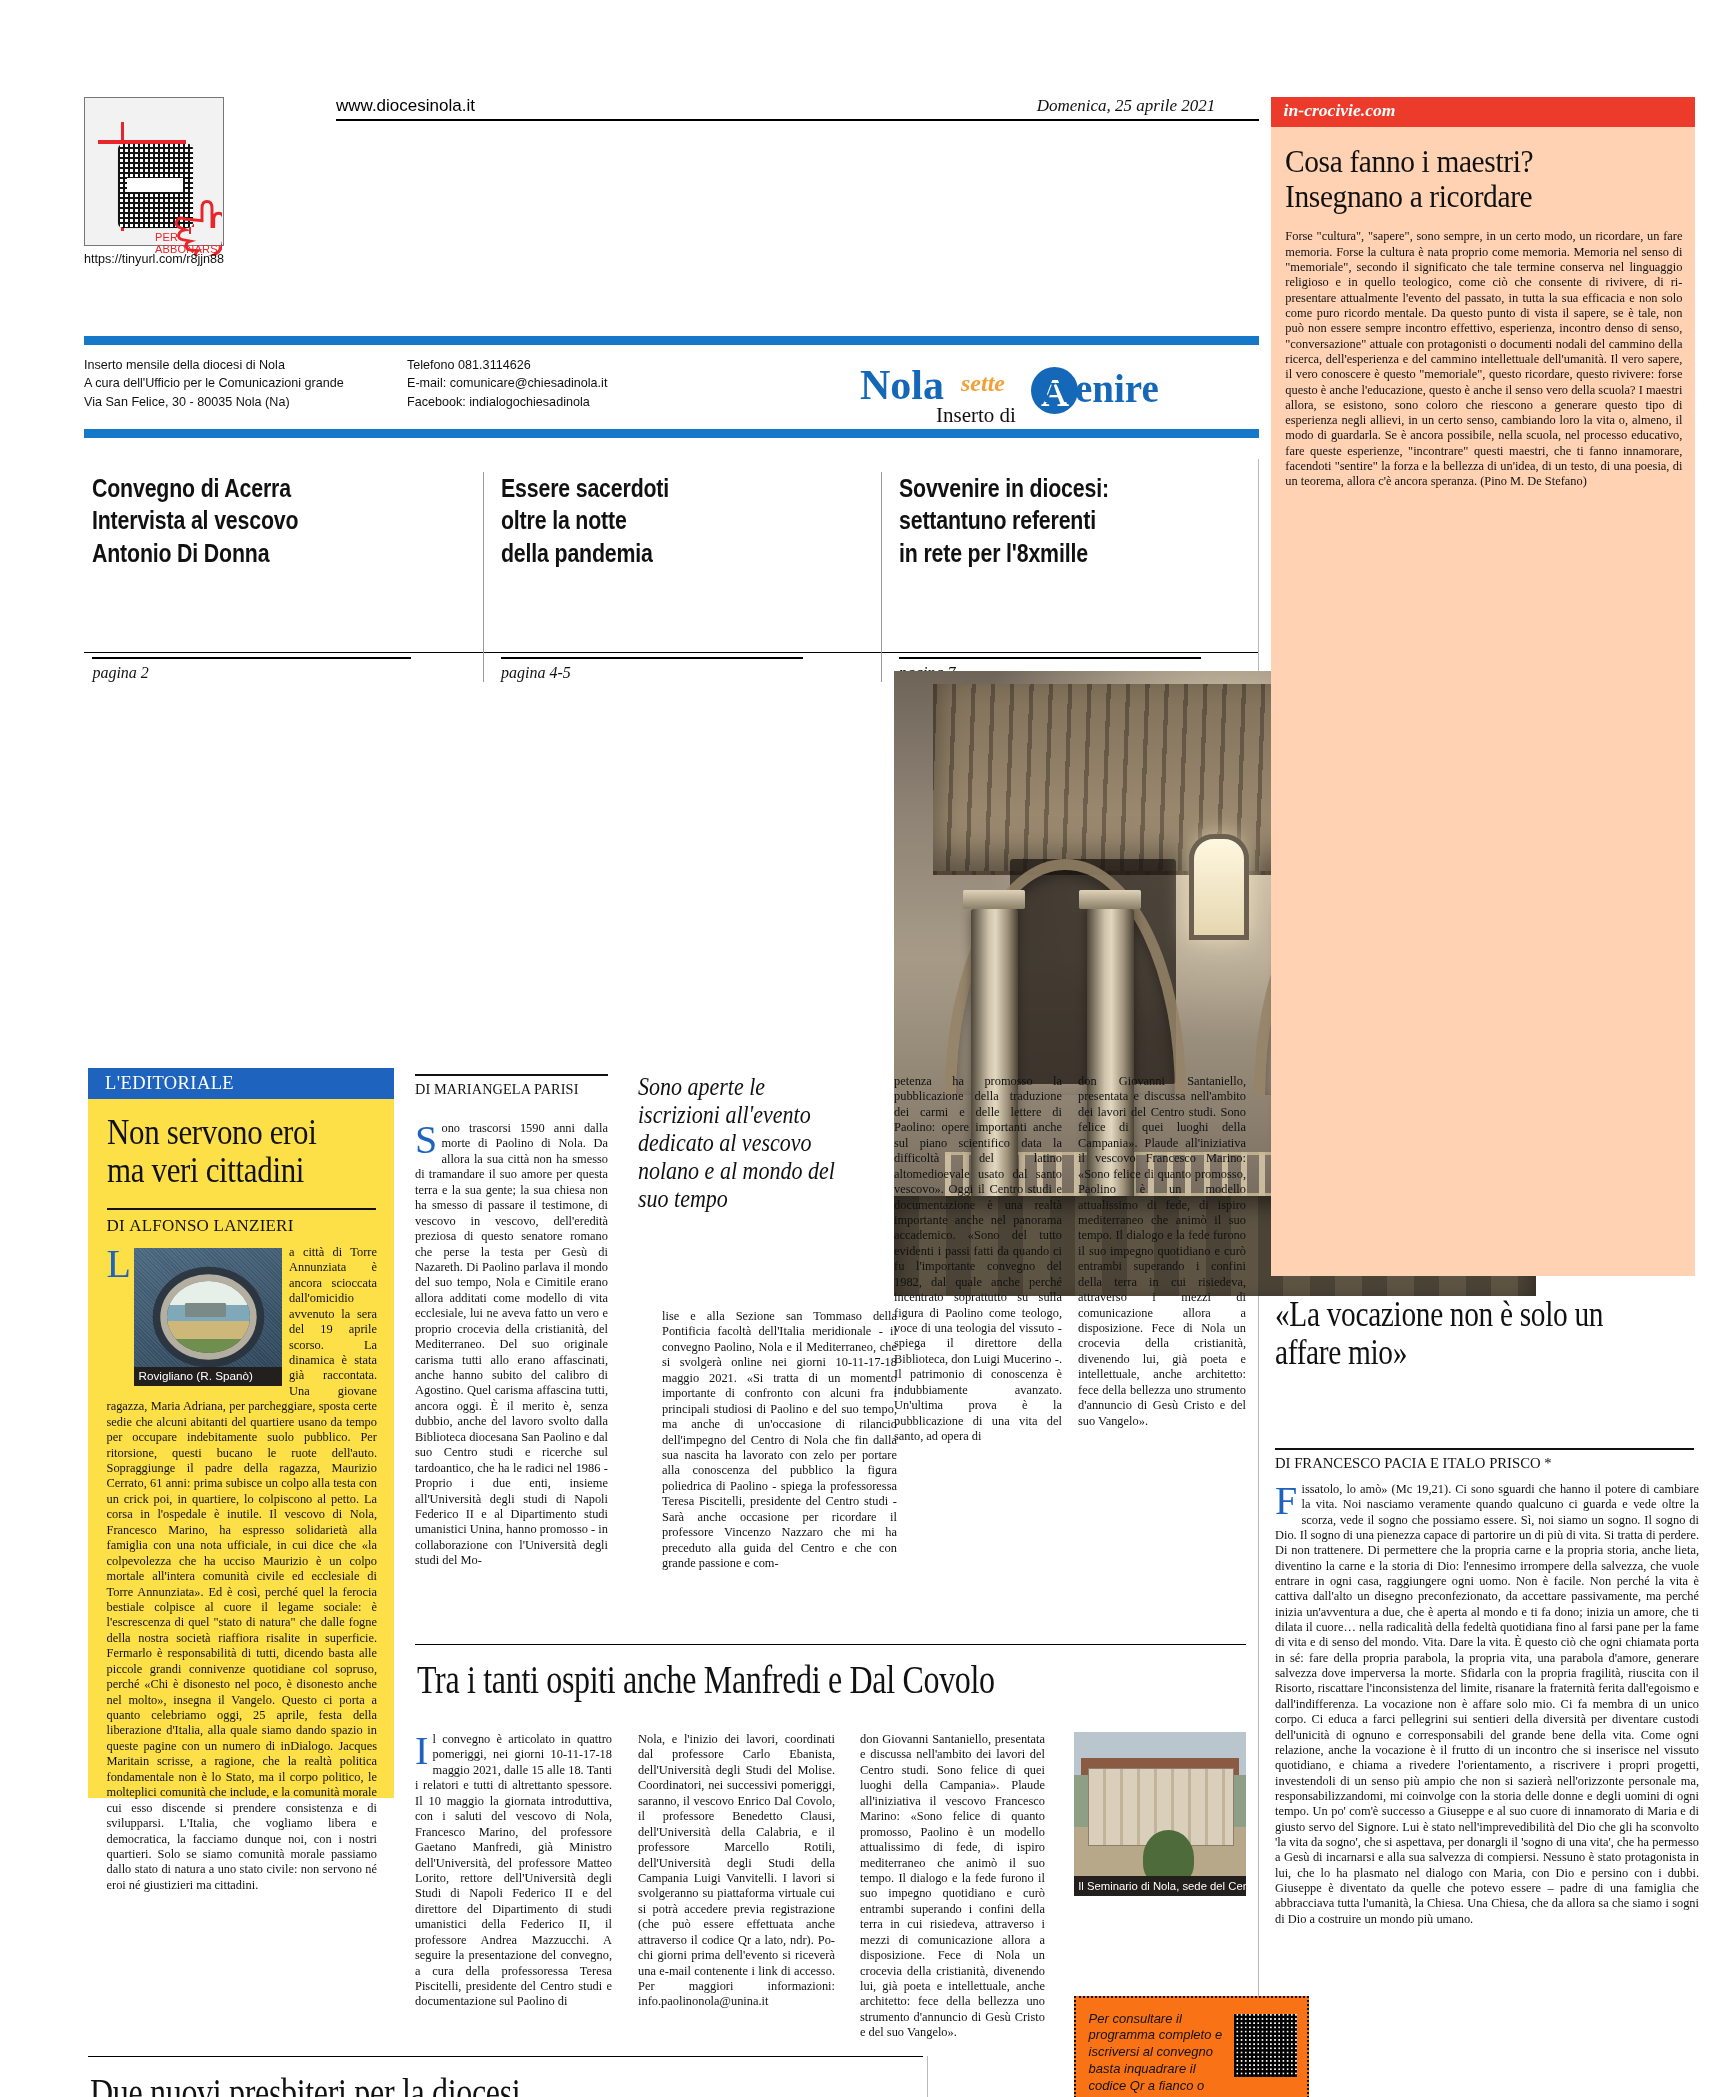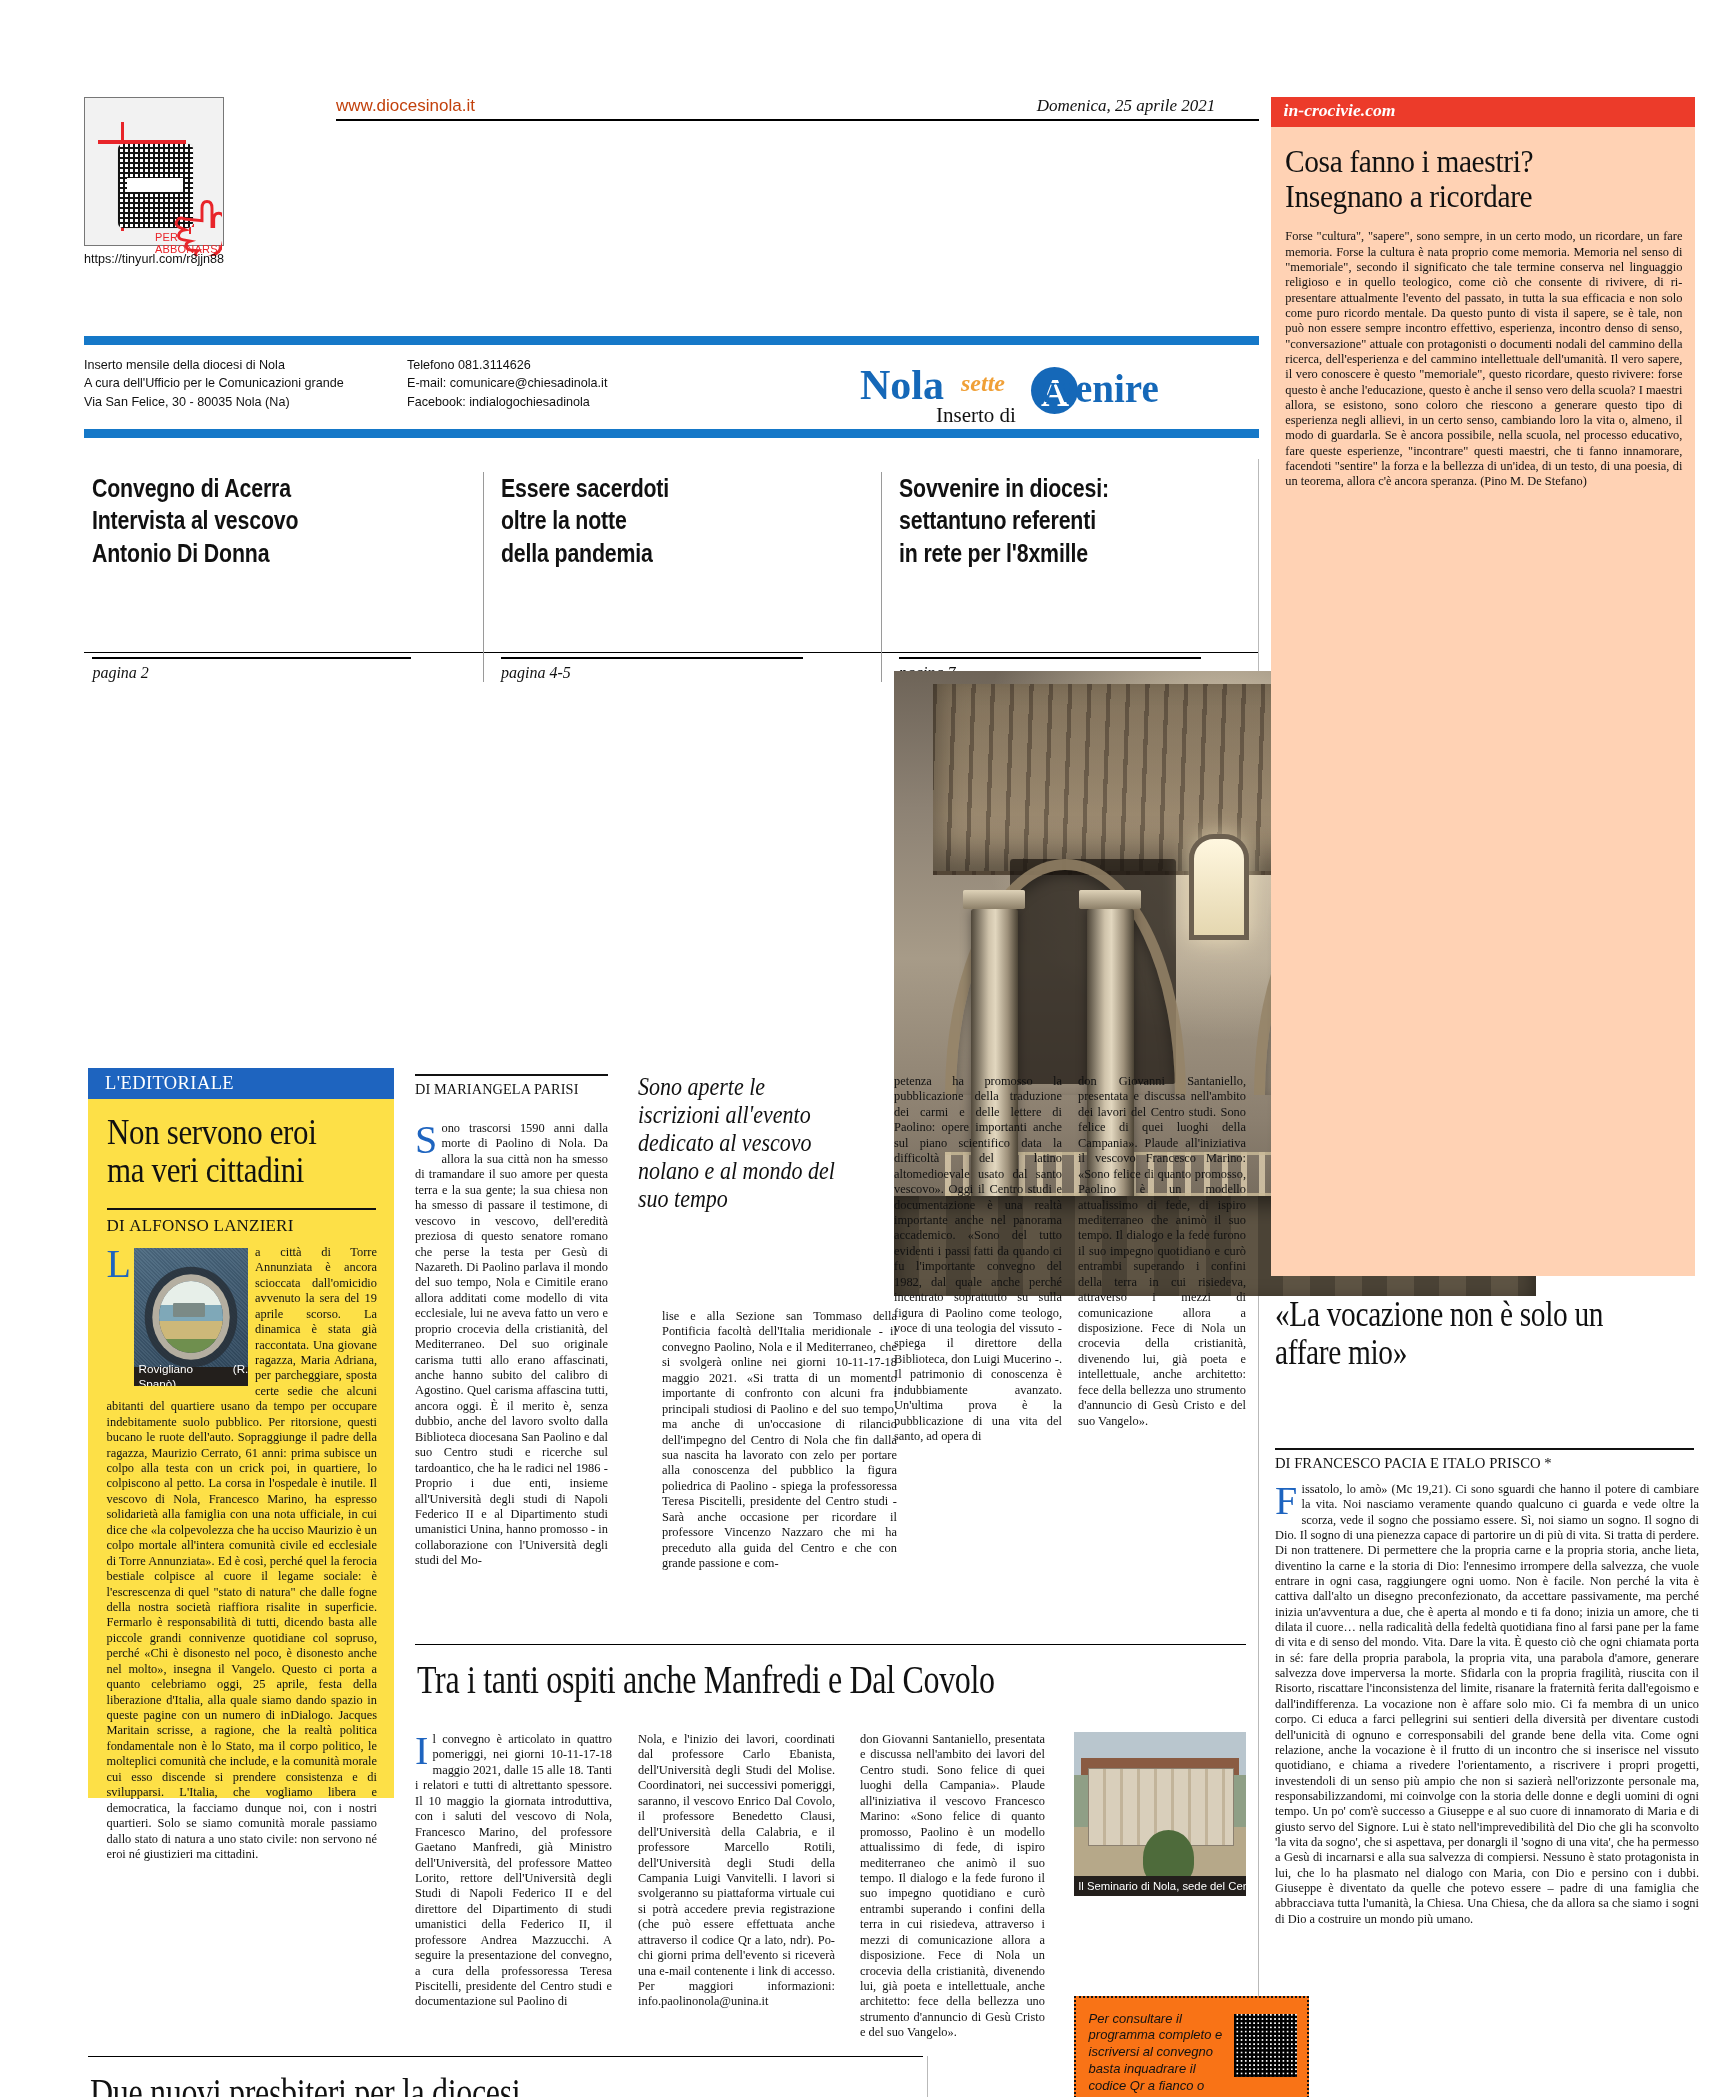--- a/index.html
+++ b/index.html
@@ -31,21 +31,21 @@
       opacity:.92;}
   .qr-mini{position:absolute;left:9.2px;top:34px;width:56px;height:14.3px;background:#fff;
            display:flex;align-items:center;justify-content:center;}
   .hand{position:absolute;left:87px;top:99px;width:50px;height:59px;}
   .hand svg{width:100%;height:100%;}
   .perabb{position:absolute;left:70px;top:133px;color:#e8252a;font-family:"Liberation Sans Narrow","Liberation Sans",sans-serif;
           font-size:11px;letter-spacing:0.2px;}
   .tinyurl{position:absolute;left:84px;top:252px;font-family:"Liberation Sans Narrow","Liberation Sans",sans-serif;
            font-size:12.6px;color:#111;}
 
-  .siteurl{position:absolute;left:336px;top:96px;color:#c2410c;
+  .siteurl{position:absolute;left:336px;top:96px;color:#000000;
            font-family:"Liberation Sans Narrow","Liberation Sans",sans-serif;font-size:17px;}
   .dateline{position:absolute;left:994px;top:96px;width:264px;text-align:center;
             font-style:italic;font-size:17px;}
   .hdr-rule{position:absolute;left:336px;top:119px;width:923px;height:1.7px;background:#000;}
 
   .masthead{position:absolute;left:369px;top:134px;width:797px;height:180px;}
   .mh-in{position:absolute;left:34px;top:8.4px;font-style:italic;font-weight:bold;color:#e8252a;
          font-size:126px;font-family:"Liberation Serif",serif;line-height:.9;}
   .mh-dialogo{position:absolute;left:164px;top:29px;color:#2b3b8f;font-weight:bold;
               font-size:86px;letter-spacing:-1.7px;font-family:"Liberation Serif",serif;line-height:1;}
@@ -125,21 +125,21 @@
   .edbox .tagbar span{position:absolute;left:17px;top:5px;color:#fff;font-size:18.5px;
         font-family:"Liberation Serif",serif;letter-spacing:0.4px;}
   .edbox .edtitle{margin:14.3px 18.5px 0 18.5px;font-size:36px;line-height:1.06;letter-spacing:-0.4px;
         transform:scaleX(.86);transform-origin:left top;}
   .edbox .edrule{margin:18.5px 18.5px 0 18.5px;height:1.7px;background:#111;}
   .edbox .edby{margin:5.9px 18.5px 0 18.5px;font-size:17px;letter-spacing:0.2px;}
   .edbox .edby b{font-variant:small-caps;font-weight:normal;}
   .edbox .edbody{margin:9.2px 17px 0 18.5px;font-size:12.4px;line-height:1.245;text-align:justify;
         hyphens:auto;}
   .edbox .edbody .drop{float:left;font-size:40px;line-height:.78;color:#1e64bf;padding:3.4px 3.4px 0 0;}
-  .edphoto{float:left;width:114px;height:138px;margin:3.4px 6.7px 4.2px 0;position:relative;overflow:hidden;
+  .edphoto{float:left;width:148px;height:138px;margin:3.4px 6.7px 4.2px 0;position:relative;overflow:hidden;
         background:#3c5a72;}
   .edphoto .tex{position:absolute;inset:0;
         background:
          radial-gradient(circle at 50% 52%, #cfe0e8 0 26%, rgba(120,140,150,.2) 27%, transparent 29%),
          repeating-linear-gradient(45deg, rgba(255,255,255,.05) 0 1.3px, rgba(0,0,0,.06) 1.3px 2.5px),
          linear-gradient(160deg,#4d6b82,#2d4459);}
   .edphoto .hole{position:absolute;left:22%;top:24%;width:56%;height:52%;border-radius:50%;
         background:linear-gradient(180deg,#e7efe9 0 34%,#7fa8b8 34% 56%,#cdb879 56% 80%,#6f8f4e 80% 100%);
         box-shadow:0 0 0 6.7px rgba(215,205,185,.8),0 0 0 14.3px rgba(40,48,56,.85);}
   .edphoto .rock{position:absolute;left:34%;top:40%;width:28%;height:10%;background:#7b8a86;border-radius:1.3px;}

